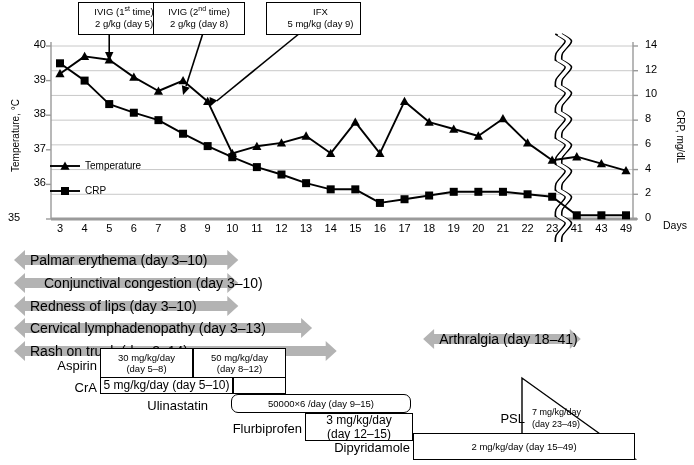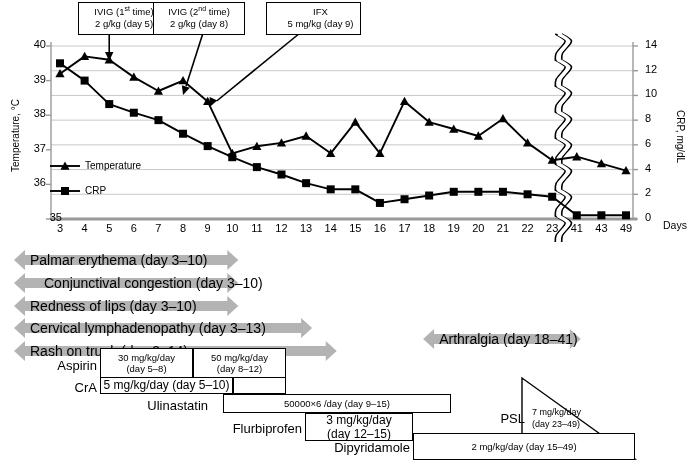--- a/index.html
+++ b/index.html
@@ -175,21 +175,21 @@
 <div class="callout" id="callout-2" style="left:266px;top:2px;width:95px;padding-left:20px;">
   <div><span>IFX</span><sup></sup><span></span></div>
   <div>5 mg/kg (day 9)</div>
 </div>
 
 <div class="ylab-left" id="ylabel-left" style="left:10px;top:172px;">Temperature, °C</div>
 <div class="ylab-right" id="ylabel-right" style="left:686px;top:110px;">CRP, mg/dL</div>
 <div class="axlab" id="xlabel" style="left:663px;top:219px;">Days</div>
 
 <div id="ytick-left-host">
-    <div class="tick" style="left: 32px; width: 30px; top: 211px; text-align: right;">35</div>
+    <div class="tick" style="left: 8px; width: 30px; top: 211px; text-align: left;">35</div>
     <div class="tick" style="left: 16px; width: 30px; top: 176.4px; text-align: right;">36</div>
     <div class="tick" style="left: 16px; width: 30px; top: 141.8px; text-align: right;">37</div>
     <div class="tick" style="left: 16px; width: 30px; top: 107.2px; text-align: right;">38</div>
     <div class="tick" style="left: 16px; width: 30px; top: 72.6px; text-align: right;">39</div>
     <div class="tick" style="left: 16px; width: 30px; top: 38px; text-align: right;">40</div>
   </div>
 <div id="ytick-right-host">
     <div class="tick" style="left: 645px; width: 24px; top: 211px; text-align: left;">0</div>
     <div class="tick" style="left: 645px; width: 24px; top: 186.286px; text-align: left;">2</div>
     <div class="tick" style="left: 645px; width: 24px; top: 161.571px; text-align: left;">4</div>
@@ -260,21 +260,21 @@
   <span>(day 8–12)</span>
 </div>
 
 <div class="medlabel" style="left:42px;top:380px;width:55px;">CrA</div>
 <div class="medbox small" style="left:100px;top:377px;width:133px;height:17px;">
   <span>5 mg/kg/day (day 5–10)</span>
 </div>
 <div class="medbox" style="left:233px;top:377px;width:53px;height:17px;"></div>
 
 <div class="medlabel" style="left:120px;top:398px;width:88px;">Ulinastatin</div>
-<div class="medbox" style="left:223px;top:394px;width:228px;height:19px;">
+<div class="medbox" style="left:231px;top:394px;width:180px;height:19px;border-radius:7px;">
   <span>50000×6 /day (day 9–15)</span>
 </div>
 
 <div class="medlabel" style="left:214px;top:421px;width:88px;">Flurbiprofen</div>
 <div class="medbox small" style="left:305px;top:413px;width:108px;height:28px;">
   <span>3 mg/kg/day</span>
   <span>(day 12–15)</span>
 </div>
 
 <div class="medlabel" style="left:290px;top:440px;width:120px;">Dipyridamole</div>

